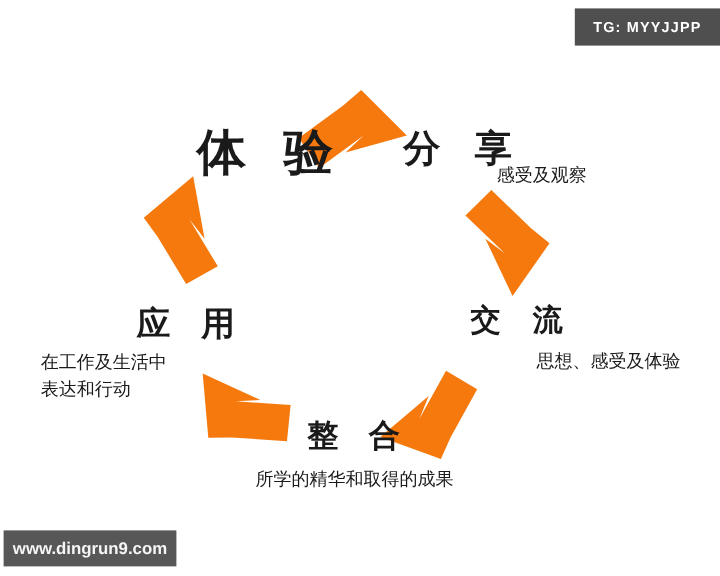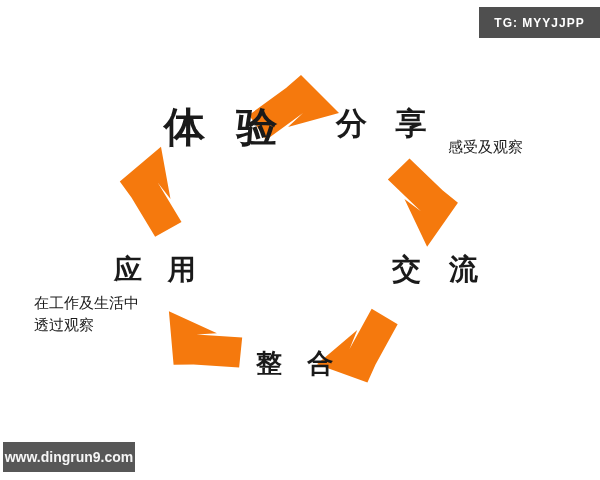--- a/index.html
+++ b/index.html
@@ -10,44 +10,44 @@
   .canvas{position:relative;width:600px;height:480px;background:#ffffff;}
 
   
   .badge{
     position:absolute;left:479px;top:7px;width:121px;height:31px;
     background:var(--badge-bg,#4f4f4f);color:#ffffff;
     font-size:12px;font-weight:700;letter-spacing:1px;
     display:flex;align-items:center;justify-content:center;
   }
   .watermark{
-    position:absolute;left:3px;top:442px;width:132px;height:30px;
+    position:absolute;left:3px;top:442px;width:144px;height:30px;
     background:var(--watermark-bg,#575757);color:#f5f5f5;
     font-size:14px;font-weight:700;
     display:flex;align-items:center;justify-content:center;
   }
 
   
   .stage-label{
     position:absolute;color:var(--text-color,#1a1a1a);
     font-weight:700;white-space:nowrap;line-height:1;
   }
   .lbl-experience {left:164px;top:107px;font-size:41px;letter-spacing:10px;}
   .lbl-share      {left:336px;top:108px;font-size:31px;letter-spacing:10px;}
-  .lbl-communicate{left:392px;top:255px;font-size:29px;letter-spacing:10px;}
+  .lbl-communicate{left:392px;top:255px;font-size:25px;letter-spacing:10px;}
   .lbl-integrate  {left:256px;top:350px;font-size:26px;letter-spacing:9px;}
   .lbl-apply      {left:114px;top:256px;font-size:28px;letter-spacing:9px;text-align:center;}
 
   
   .stage-desc{
     position:absolute;color:var(--text-color,#1a1a1a);
     font-size:15px;line-height:1.45;white-space:nowrap;
   }
   .desc-experience {left:199px;top:147px;}
-  .desc-share      {left:448px;top:136px;}
+  .desc-share      {left:414px;top:136px;}
   .desc-communicate{left:447px;top:291px;}
   .desc-integrate  {left:213px;top:389px;}
   .desc-apply      {left:34px; top:292px;}
 
   
   .arrow{position:absolute;width:100px;height:100px;overflow:visible;}
   .arrow path, .arrow use{fill:var(--arrow-color,#f5790d);}
   .arr-exp-share {left:243px;top:55px;}
   .arr-share-comm{left:377px;top:150px;}
   .arr-comm-integ{left:312px;top:302px;}
@@ -85,21 +85,27 @@
 
   <div class="stage-label lbl-experience">体 验</div>
   <div class="stage-label lbl-share">分 享</div>
   <div class="stage-label lbl-communicate">交 流</div>
   <div class="stage-label lbl-integrate">整 合</div>
   <div class="stage-label lbl-apply">应 用</div>
 
   <div class="stage-desc desc-share">
     <div>感受及观察</div>
   </div>
+  <div class="stage-desc desc-communicate">
+    <div>思想、感受及体验</div>
+  </div>
+  <div class="stage-desc desc-integrate">
+    <div>所学的精华和取得的成果</div>
+  </div>
   <div class="stage-desc desc-apply">
     <div>在工作及生活中</div>
-    <div>透过观察</div>
+    <div>表达和行动</div>
   </div>
 
   <div class="badge">TG: MYYJJPP</div>
   <div class="watermark">www.dingrun9.com</div>
 
 </div>
 
 </body></html>

